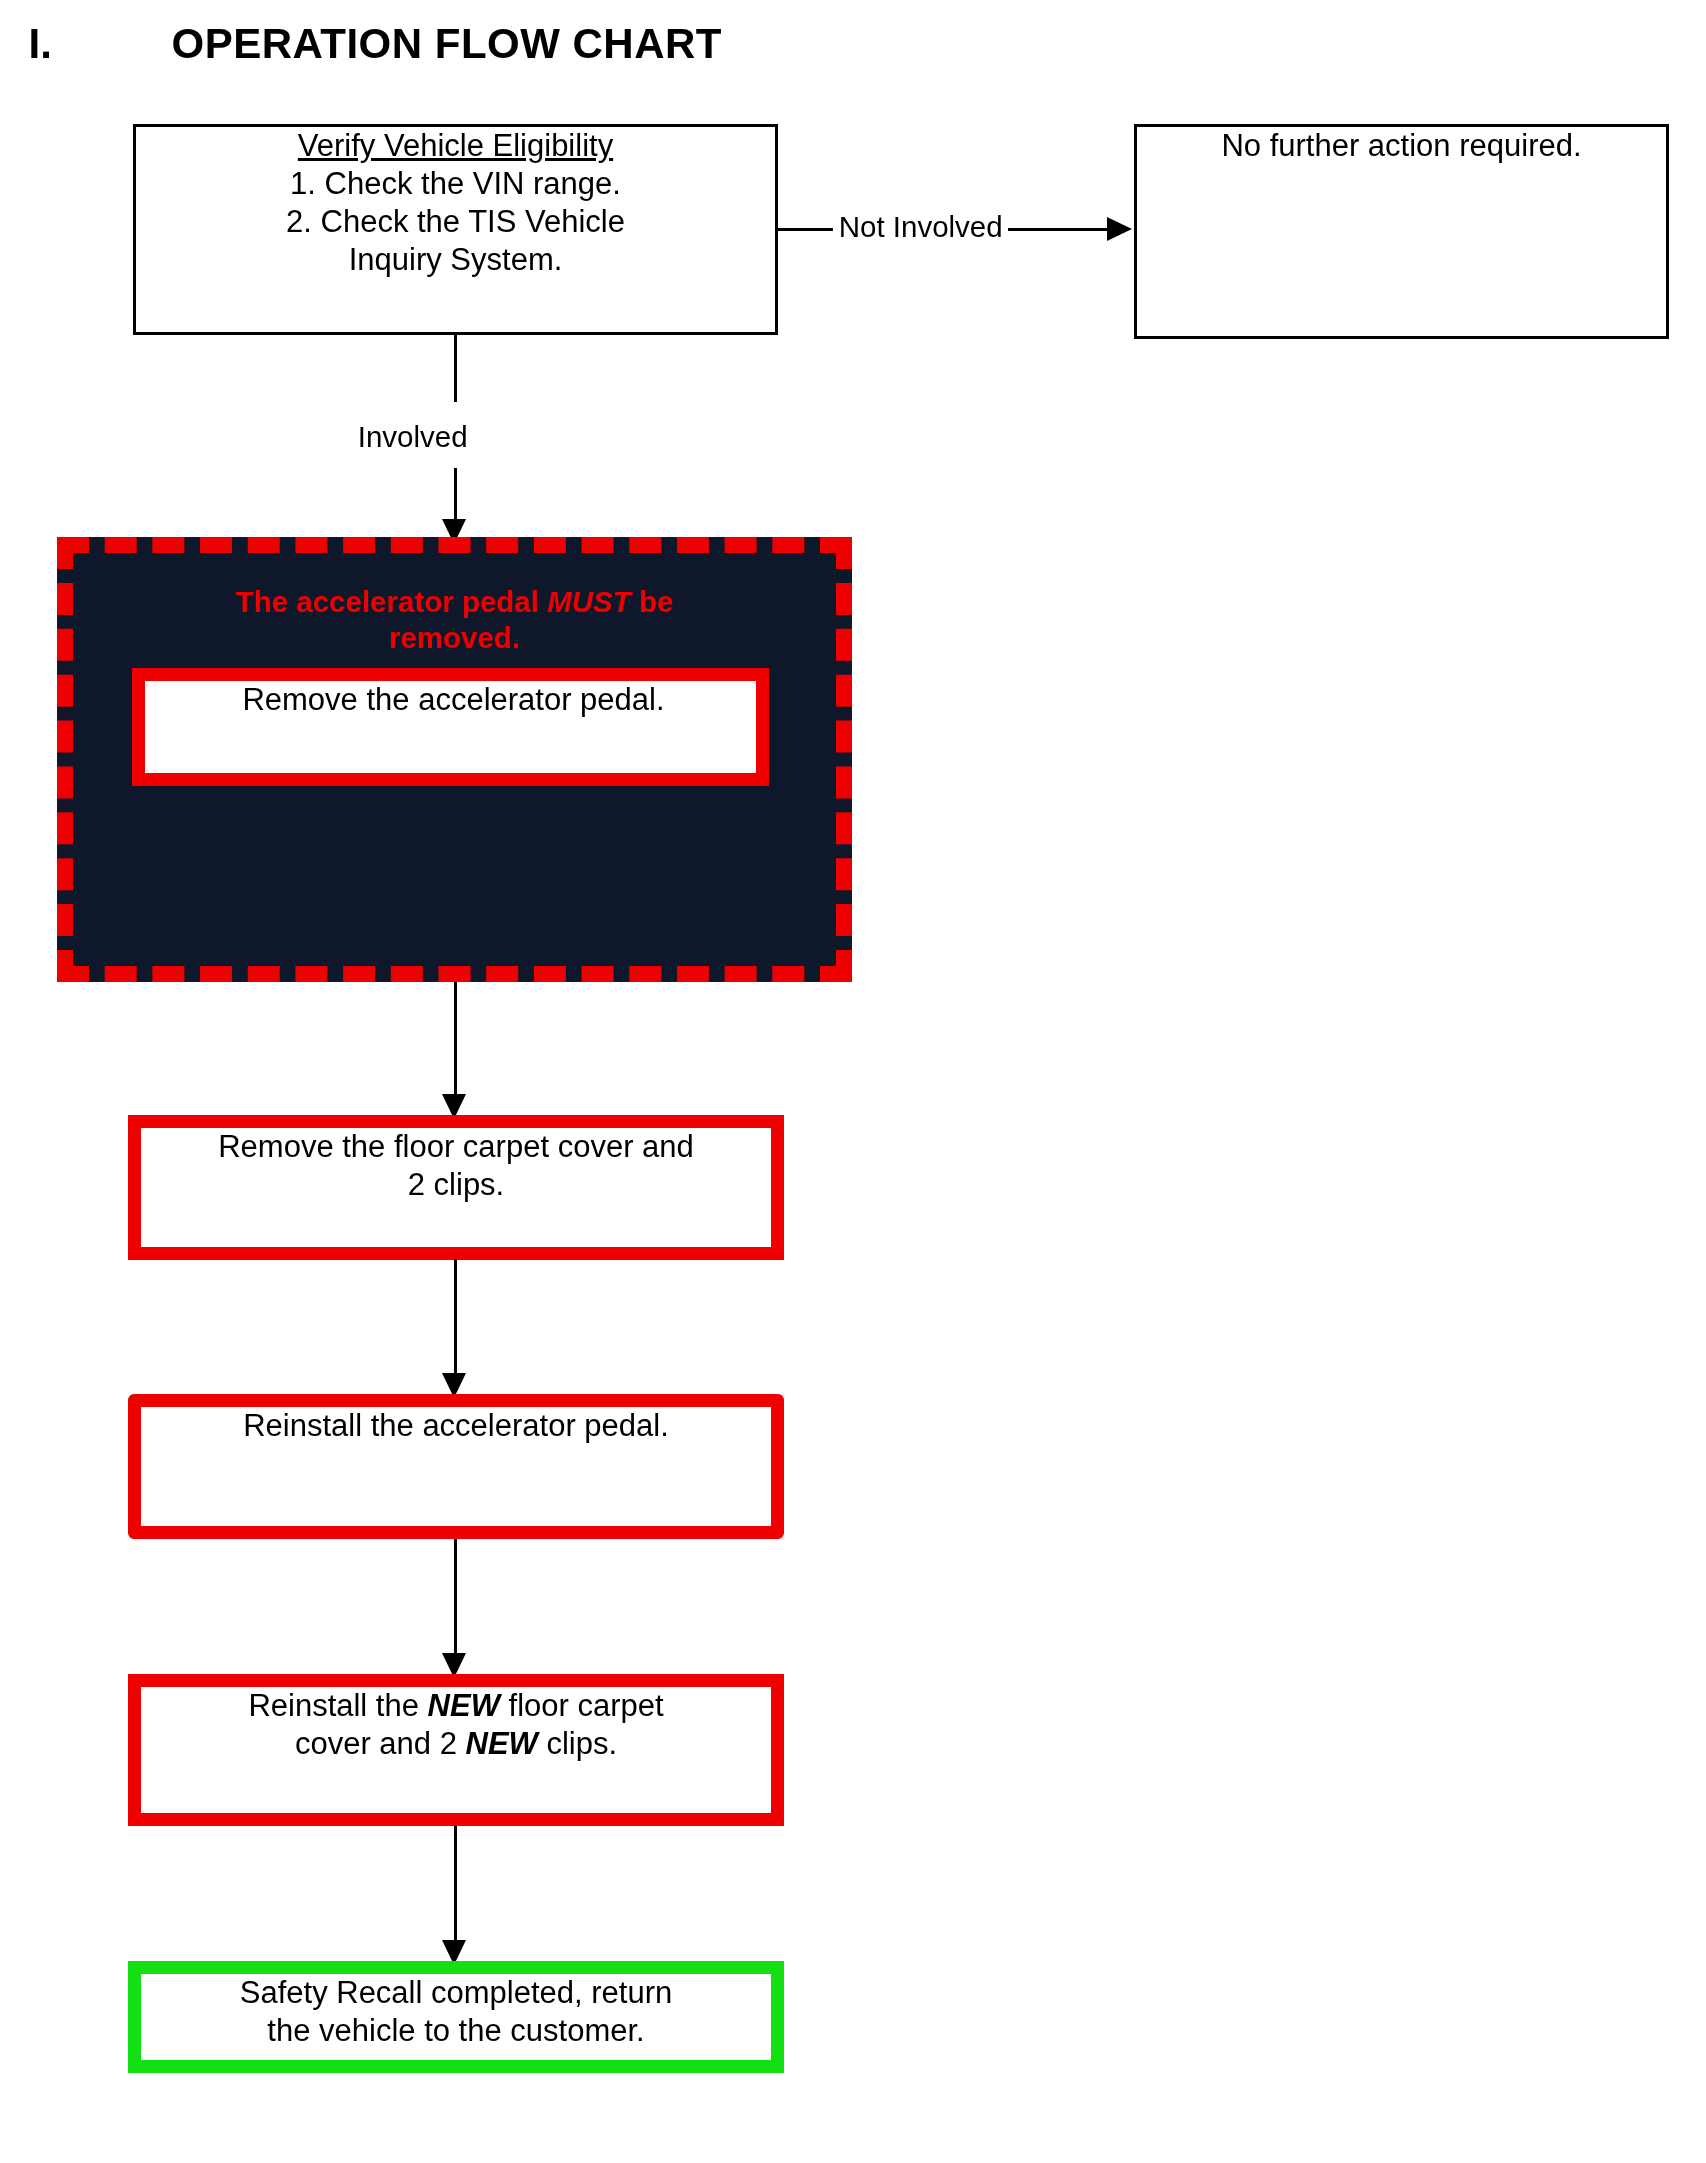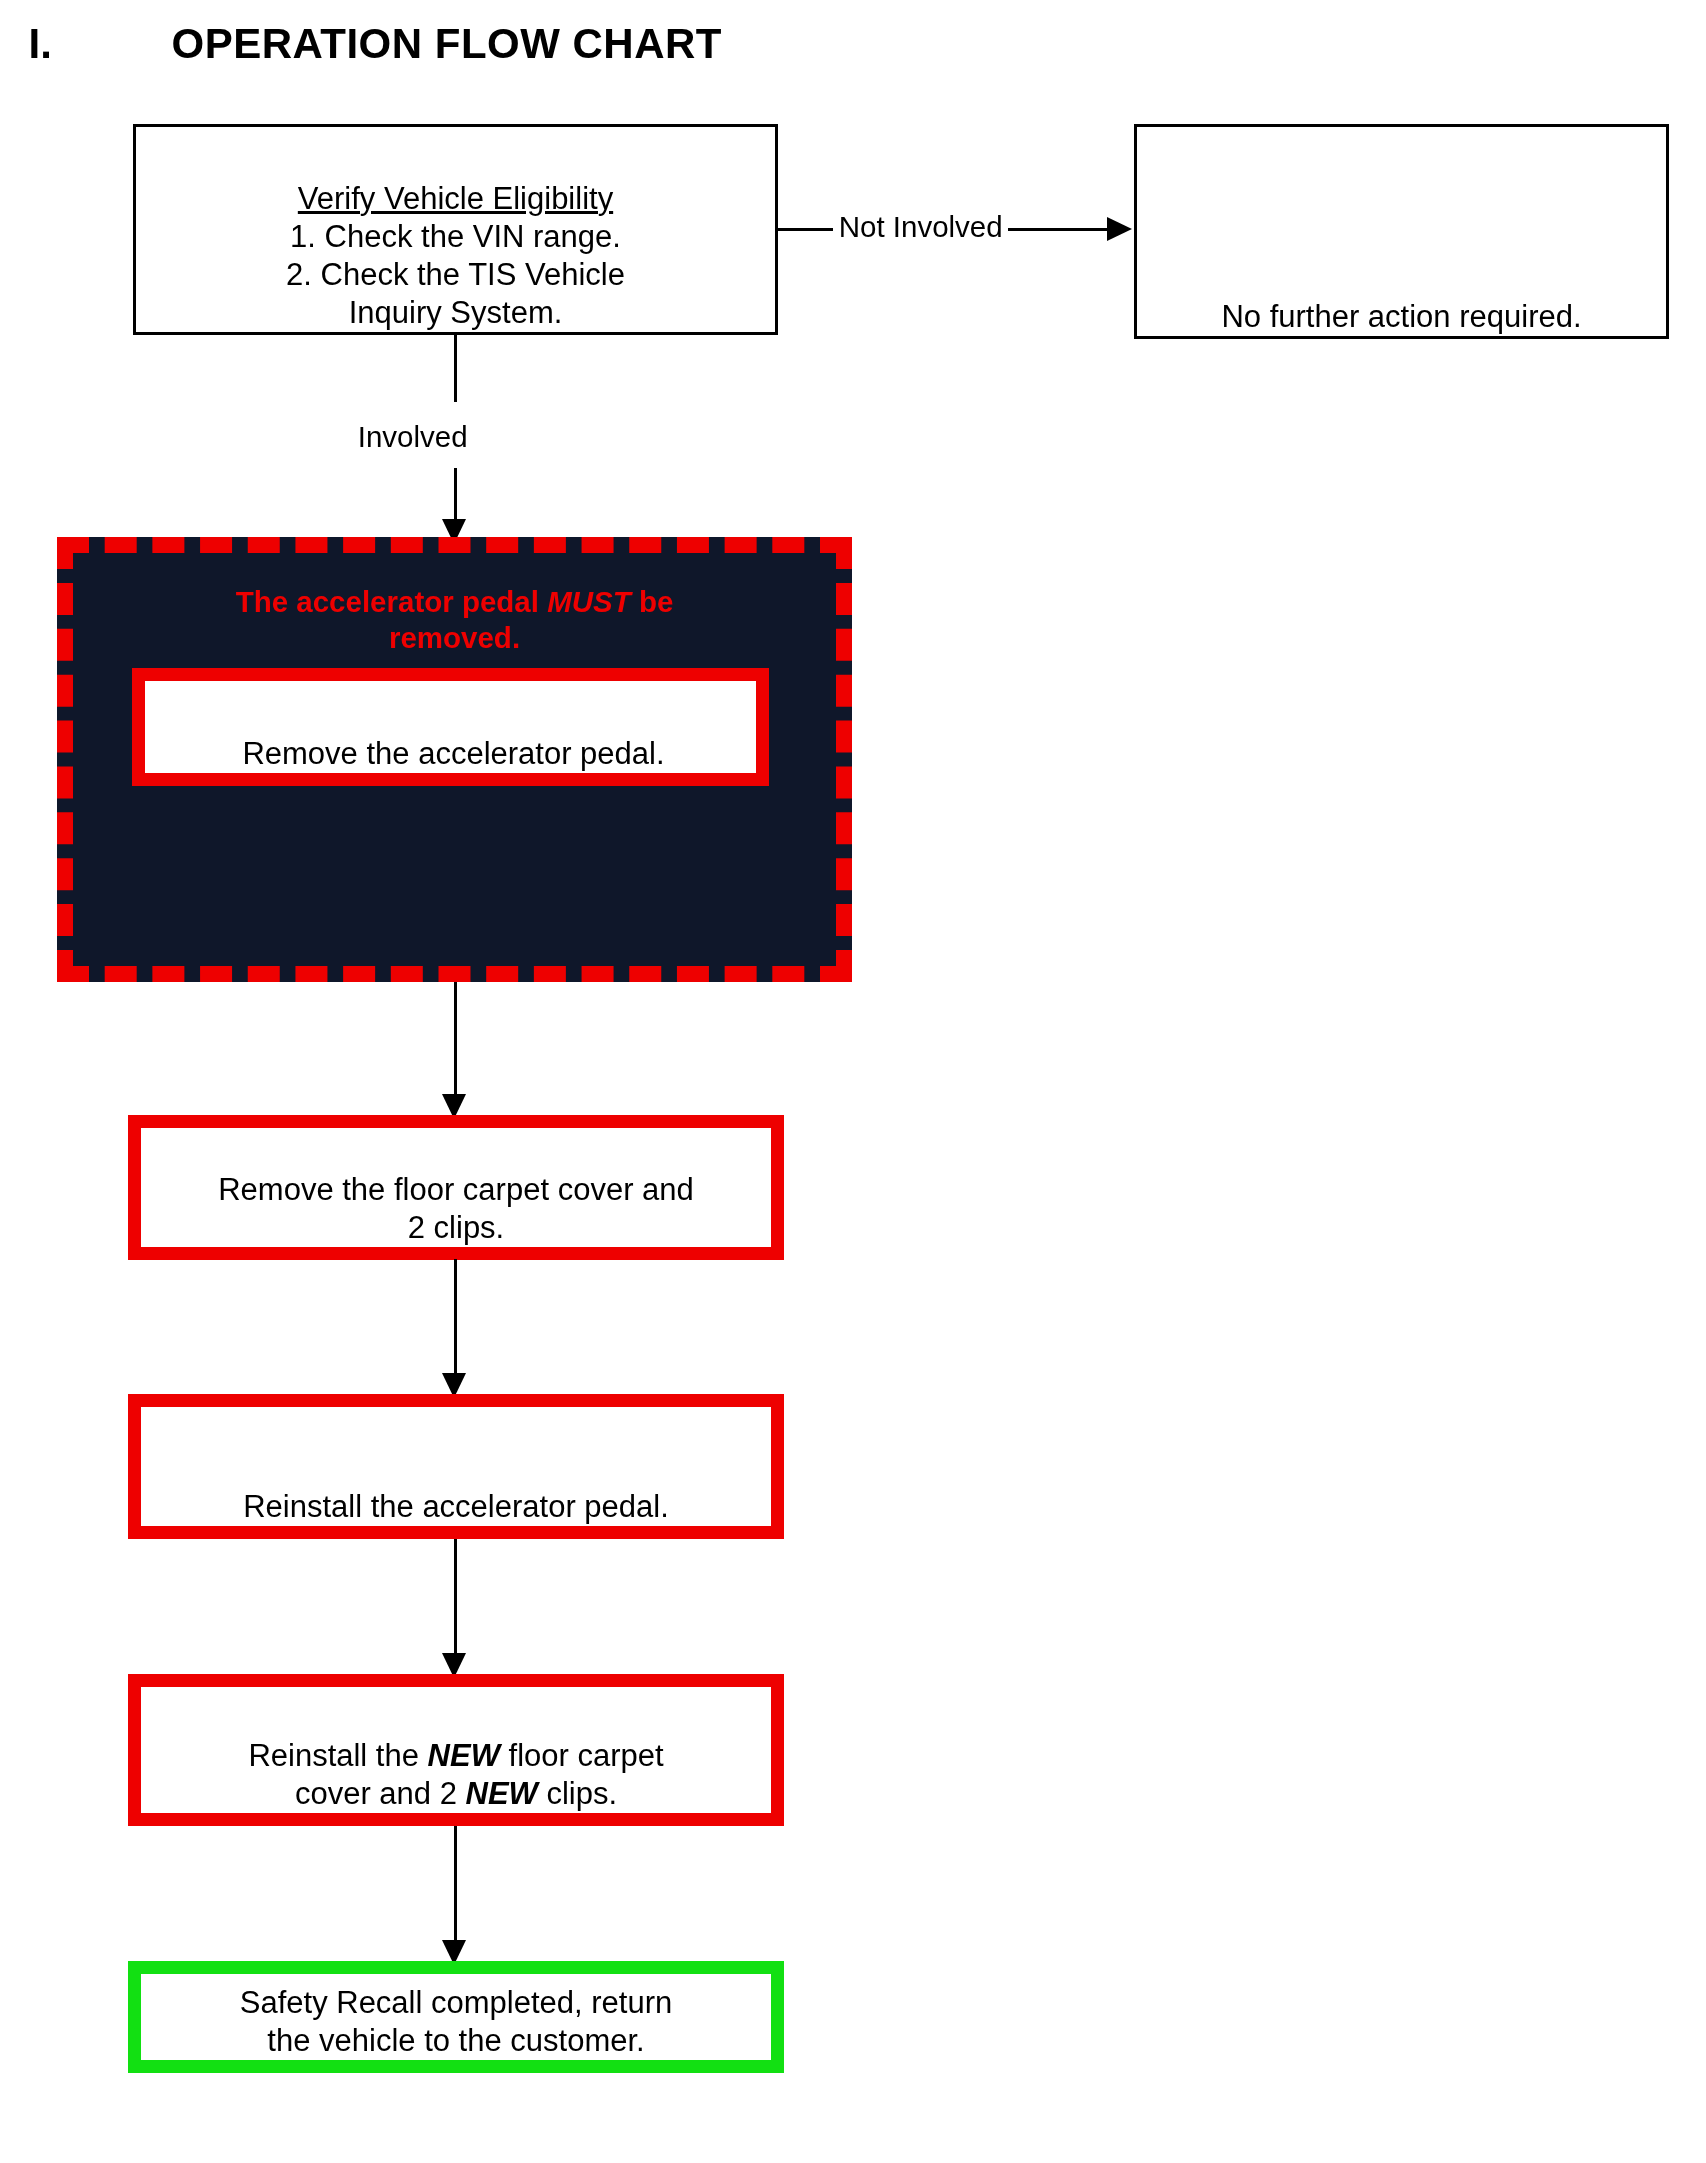--- a/index.html
+++ b/index.html
@@ -40,21 +40,21 @@
     font-size: 42px;
     font-weight: bold;
     letter-spacing: 0.5px;
   }
 
   
   .node {
     position: absolute;
     box-sizing: border-box;
     display: flex;
-    align-items: flex-end;
+    align-items: flex-start;
     justify-content: center;
     text-align: center;
     background: #ffffff;
   }
   .node .txt {
     width: 100%;
     line-height: 1.23;
     font-size: 31px;
   }
 
@@ -179,21 +179,21 @@
   <div class="node box-red" style="left:128px; top:1115px; width:656px; height:145px;">
     <div class="txt">
       <div>Remove the floor carpet cover and</div>
       <div>2 clips.</div>
     </div>
   </div>
 
   <div class="vline" style="left:454px; top:1259px; height:133px;"></div>
   <div class="arrow-down" style="left:442px; top:1373px;"></div>
 
-  <div class="node box-red" style="left:128px; top:1394px; width:656px; height:145px;">
+  <div class="node box-red" style="left:128px; top:1394px; width:656px; height:145px;border-radius:6px;">
     <div class="txt">Reinstall the accelerator pedal.</div>
   </div>
 
   <div class="vline" style="left:454px; top:1539px; height:133px;"></div>
   <div class="arrow-down" style="left:442px; top:1653px;"></div>
 
   <div class="node box-red" style="left:128px; top:1674px; width:656px; height:152px;">
     <div class="txt">
       <div><span>Reinstall the </span><span class="bi">NEW</span><span> floor carpet</span></div>
       <div><span>cover and 2 </span><span class="bi">NEW</span><span> clips.</span></div>

